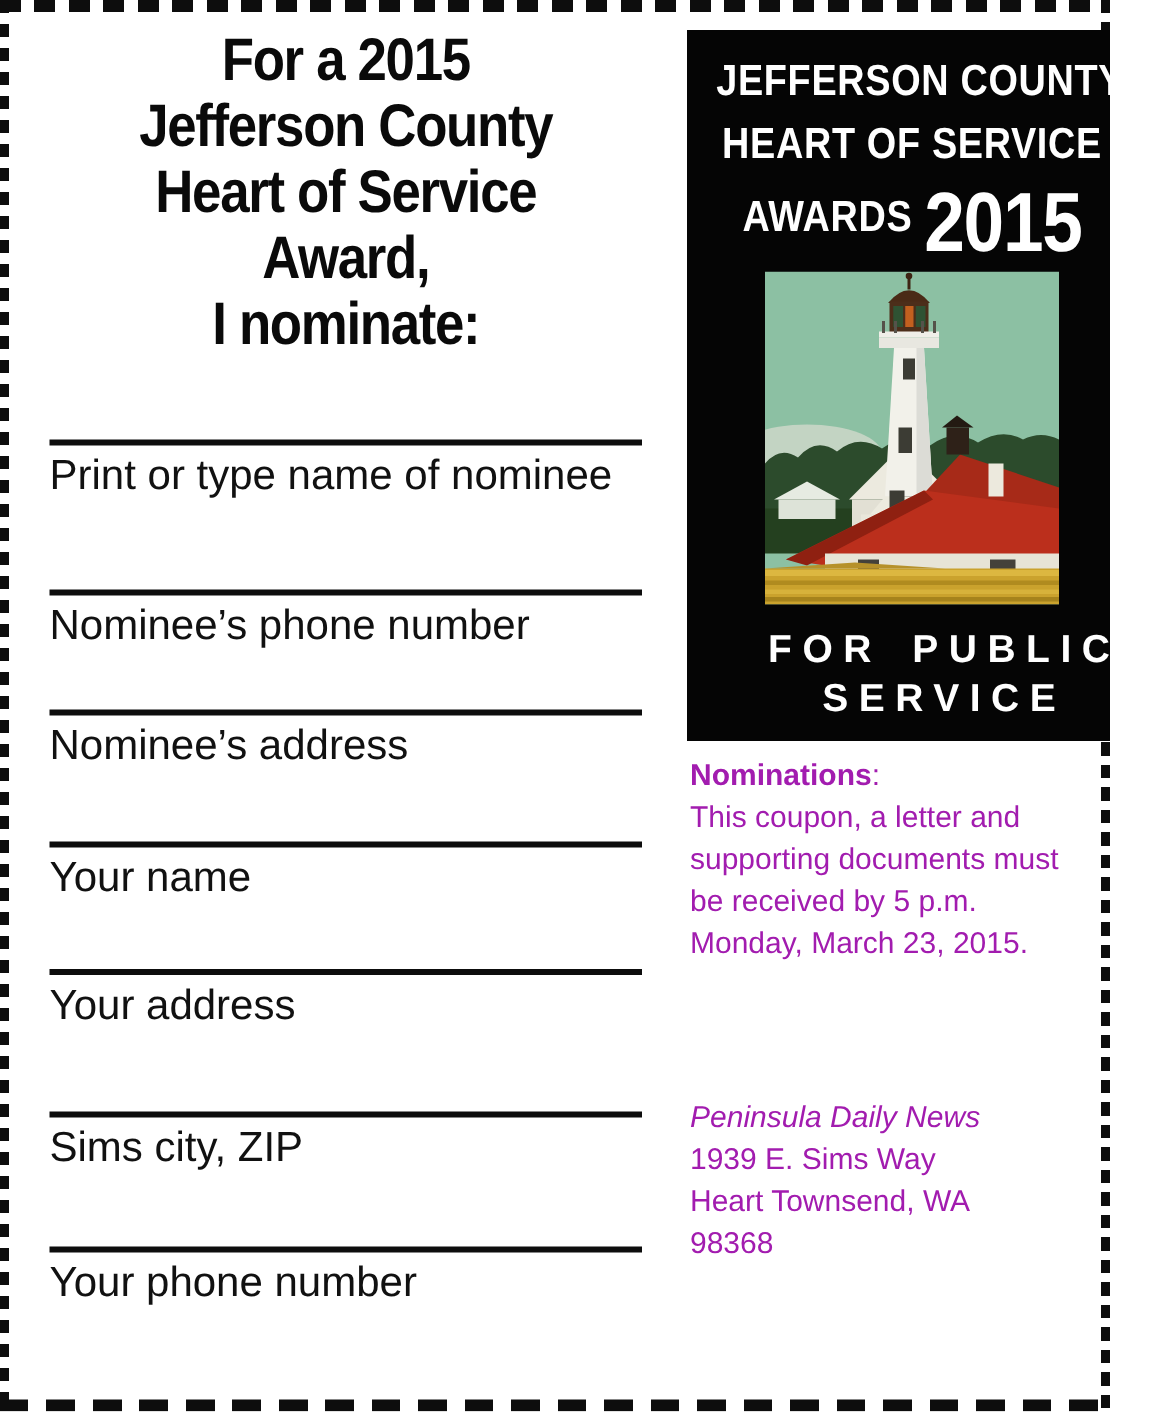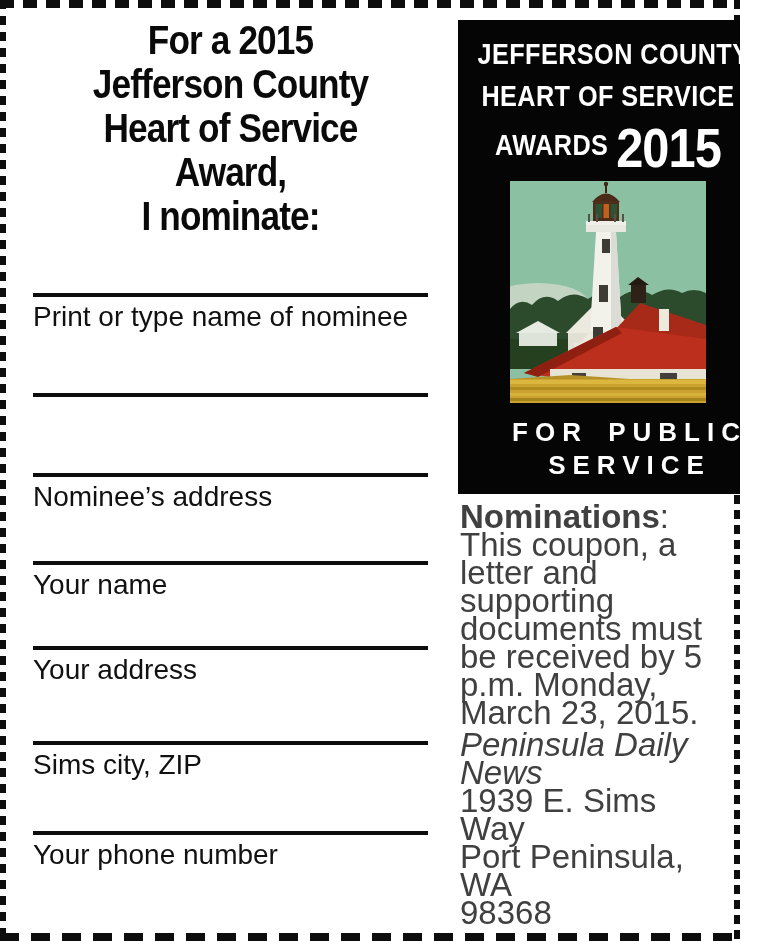--- a/index.html
+++ b/index.html
@@ -36,21 +36,21 @@
   }
   .badge-title{transform:scaleX(0.87); transform-origin:50% 0;}
   .badge-line{font-size:29px; line-height:42px; font-weight:bold; letter-spacing:0.5px; white-space:nowrap;}
   .badge-year-row{display:flex; justify-content:center; align-items:center; gap:9px; height:60px; white-space:nowrap;}
   .badge-awards{font-size:29px; font-weight:bold; letter-spacing:0.5px; position:relative; top:-2px;}
   .badge-year{font-size:56px; font-weight:bold; letter-spacing:-1px;}
   .badge-photo{display:block; margin:4px auto 0 auto; width:196px; height:222px;}
   .badge-footer{margin-top:13px; font-size:26px; line-height:33px; font-weight:bold;
     letter-spacing:7px; word-spacing:6px; white-space:nowrap;padding-left:43px;}
   
-  .rc-block{position:absolute; left:460px; width:268px; font-size:33px; line-height:28px; color:#404040;}
+  .rc-block{position:absolute; left:460px; width:268px; font-size:20px; line-height:28px; color:#a21caf;}
   .nominations{top:503px;}
   .sendto{top:731px;}
   .rc-bold{font-weight:bold;}
   .italic{font-style:italic;}
 </style>
 </head>
 <body>
 
 <div class="coupon">
 
@@ -66,20 +66,21 @@
     <div>Award,</div>
     <div>I nominate:</div>
   </div>
 
   <div class="field f1">
     <div class="rule"></div>
     <div class="field-label">Print or type name of nominee</div>
   </div>
   <div class="field f2">
     <div class="rule"></div>
+    <div class="field-label">Nominee’s phone number</div>
   </div>
   <div class="field f3">
     <div class="rule"></div>
     <div class="field-label">Nominee’s address</div>
   </div>
   <div class="field f4">
     <div class="rule"></div>
     <div class="field-label">Your name</div>
   </div>
   <div class="field f5">
@@ -163,17 +164,17 @@
   </div>
 
   <div class="rc-block nominations">
     <div><span class="rc-bold">Nominations</span><span>:</span></div>
     <div>This coupon, a letter and supporting documents must be received by 5 p.m. Monday, March 23, 2015.</div>
   </div>
 
   <div class="rc-block sendto">
     <div class="italic">Peninsula Daily News</div>
     <div>1939 E. Sims Way</div>
-    <div>Port Peninsula, WA</div>
+    <div>Heart Townsend, WA</div>
     <div>98368</div>
   </div>
 
 </div>
 
 </body></html>

